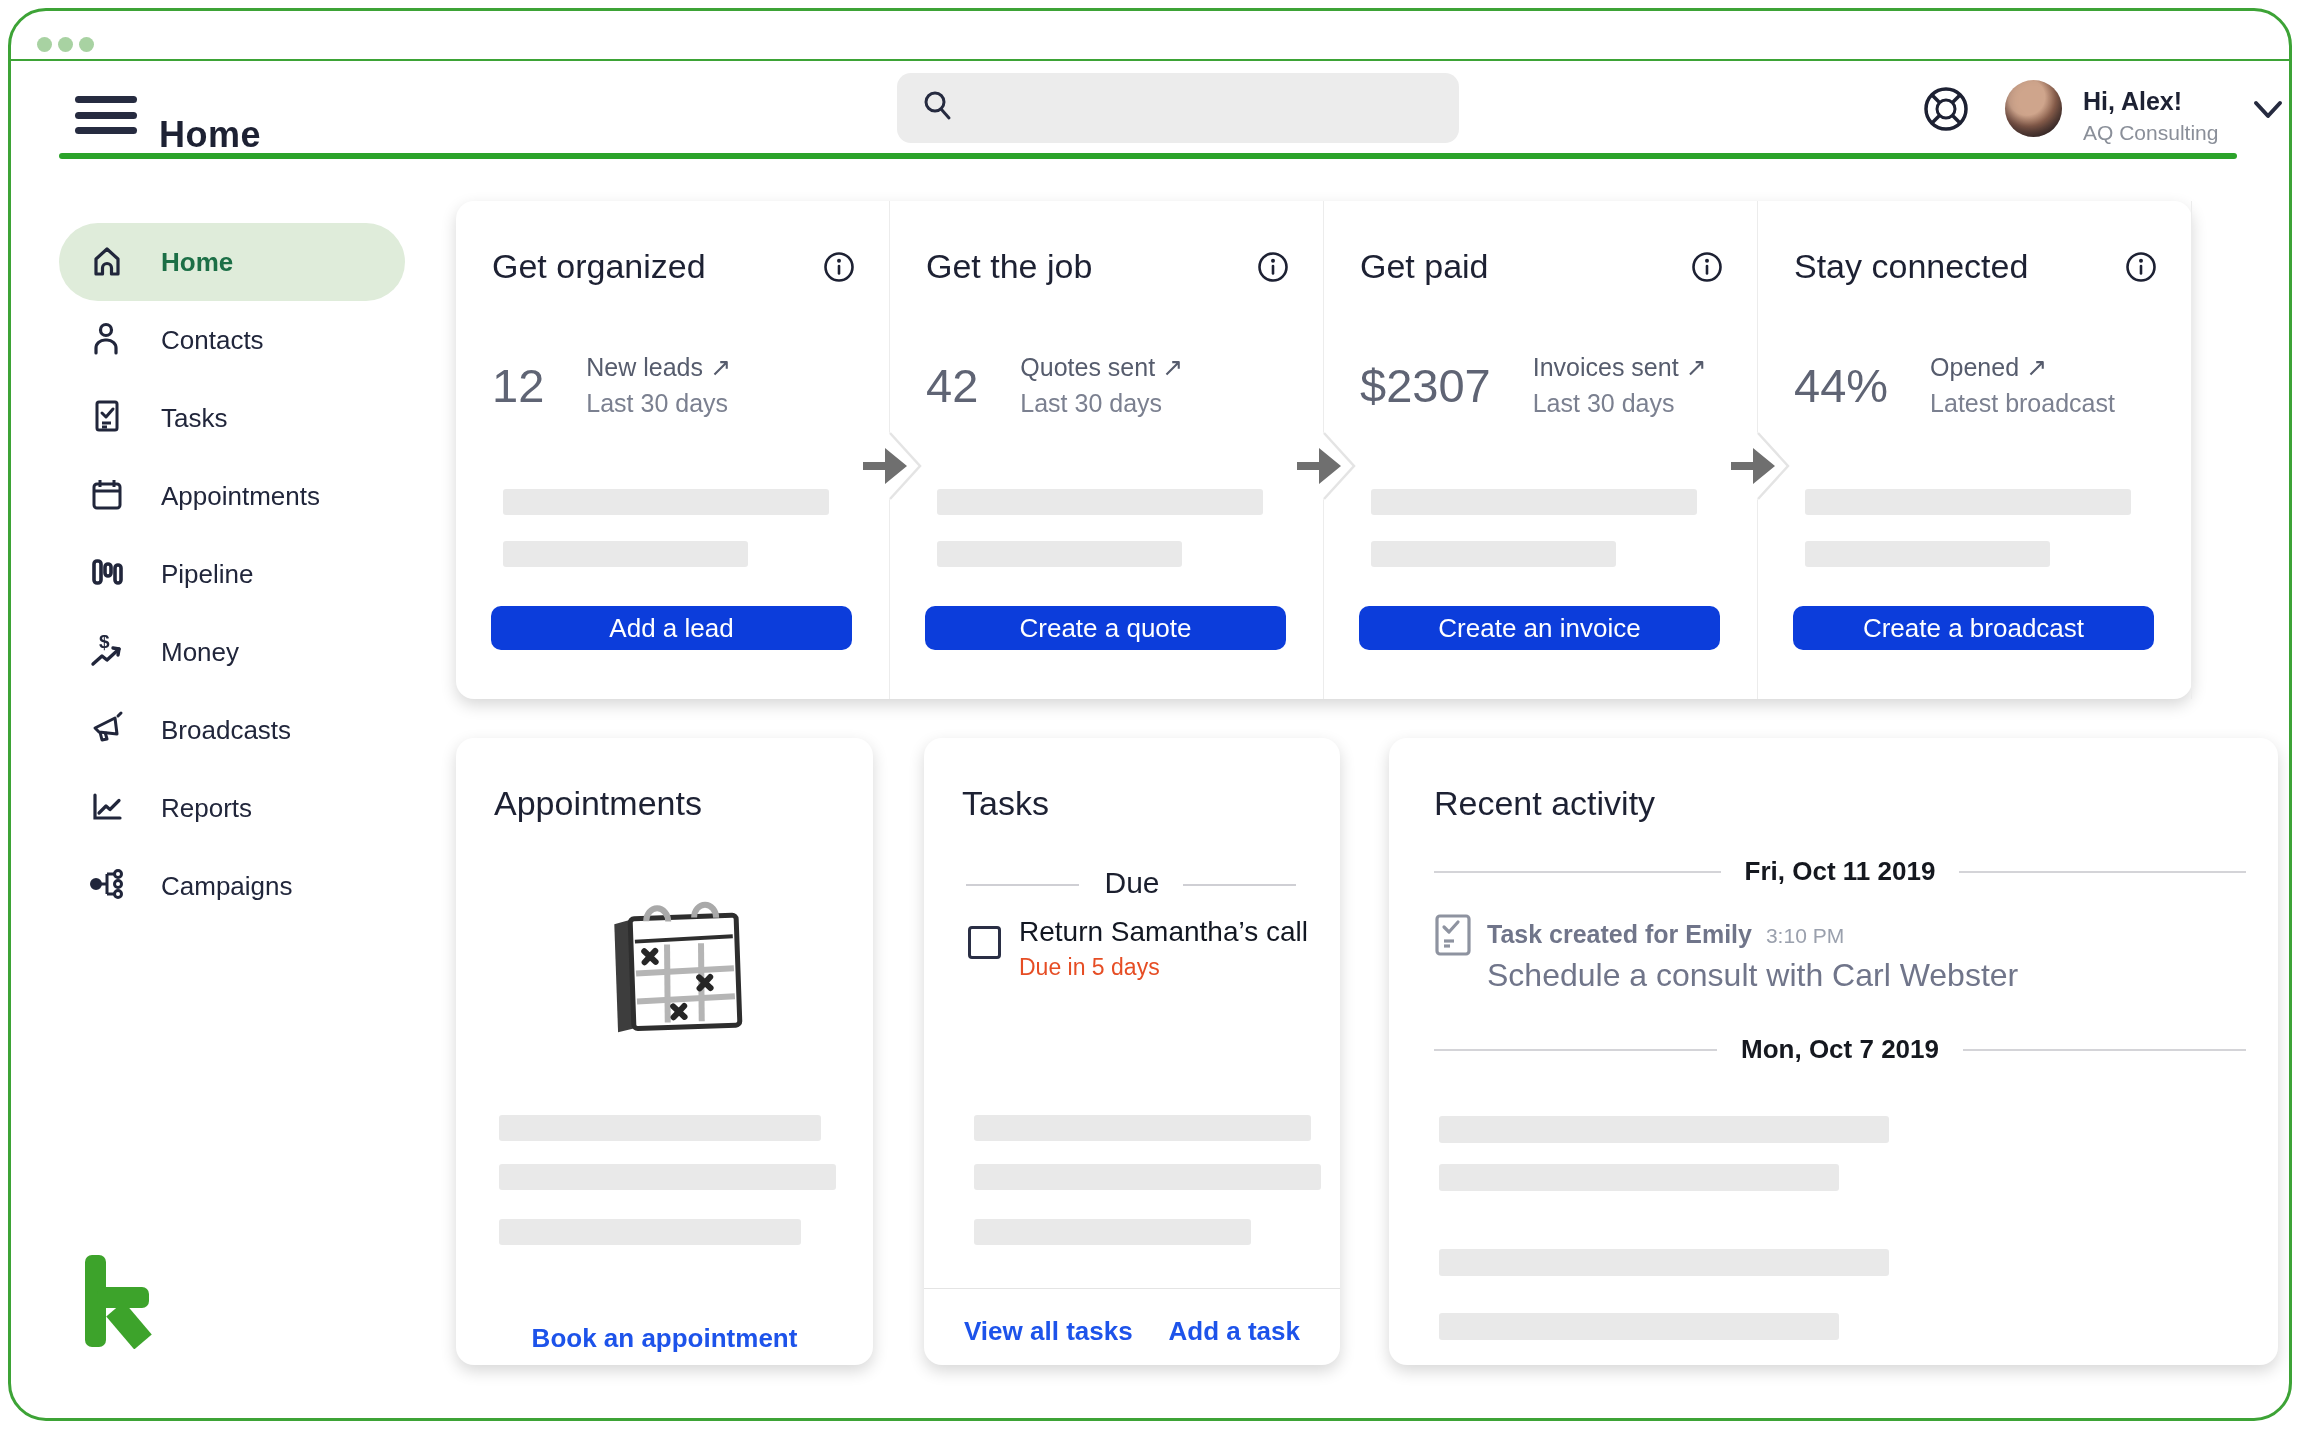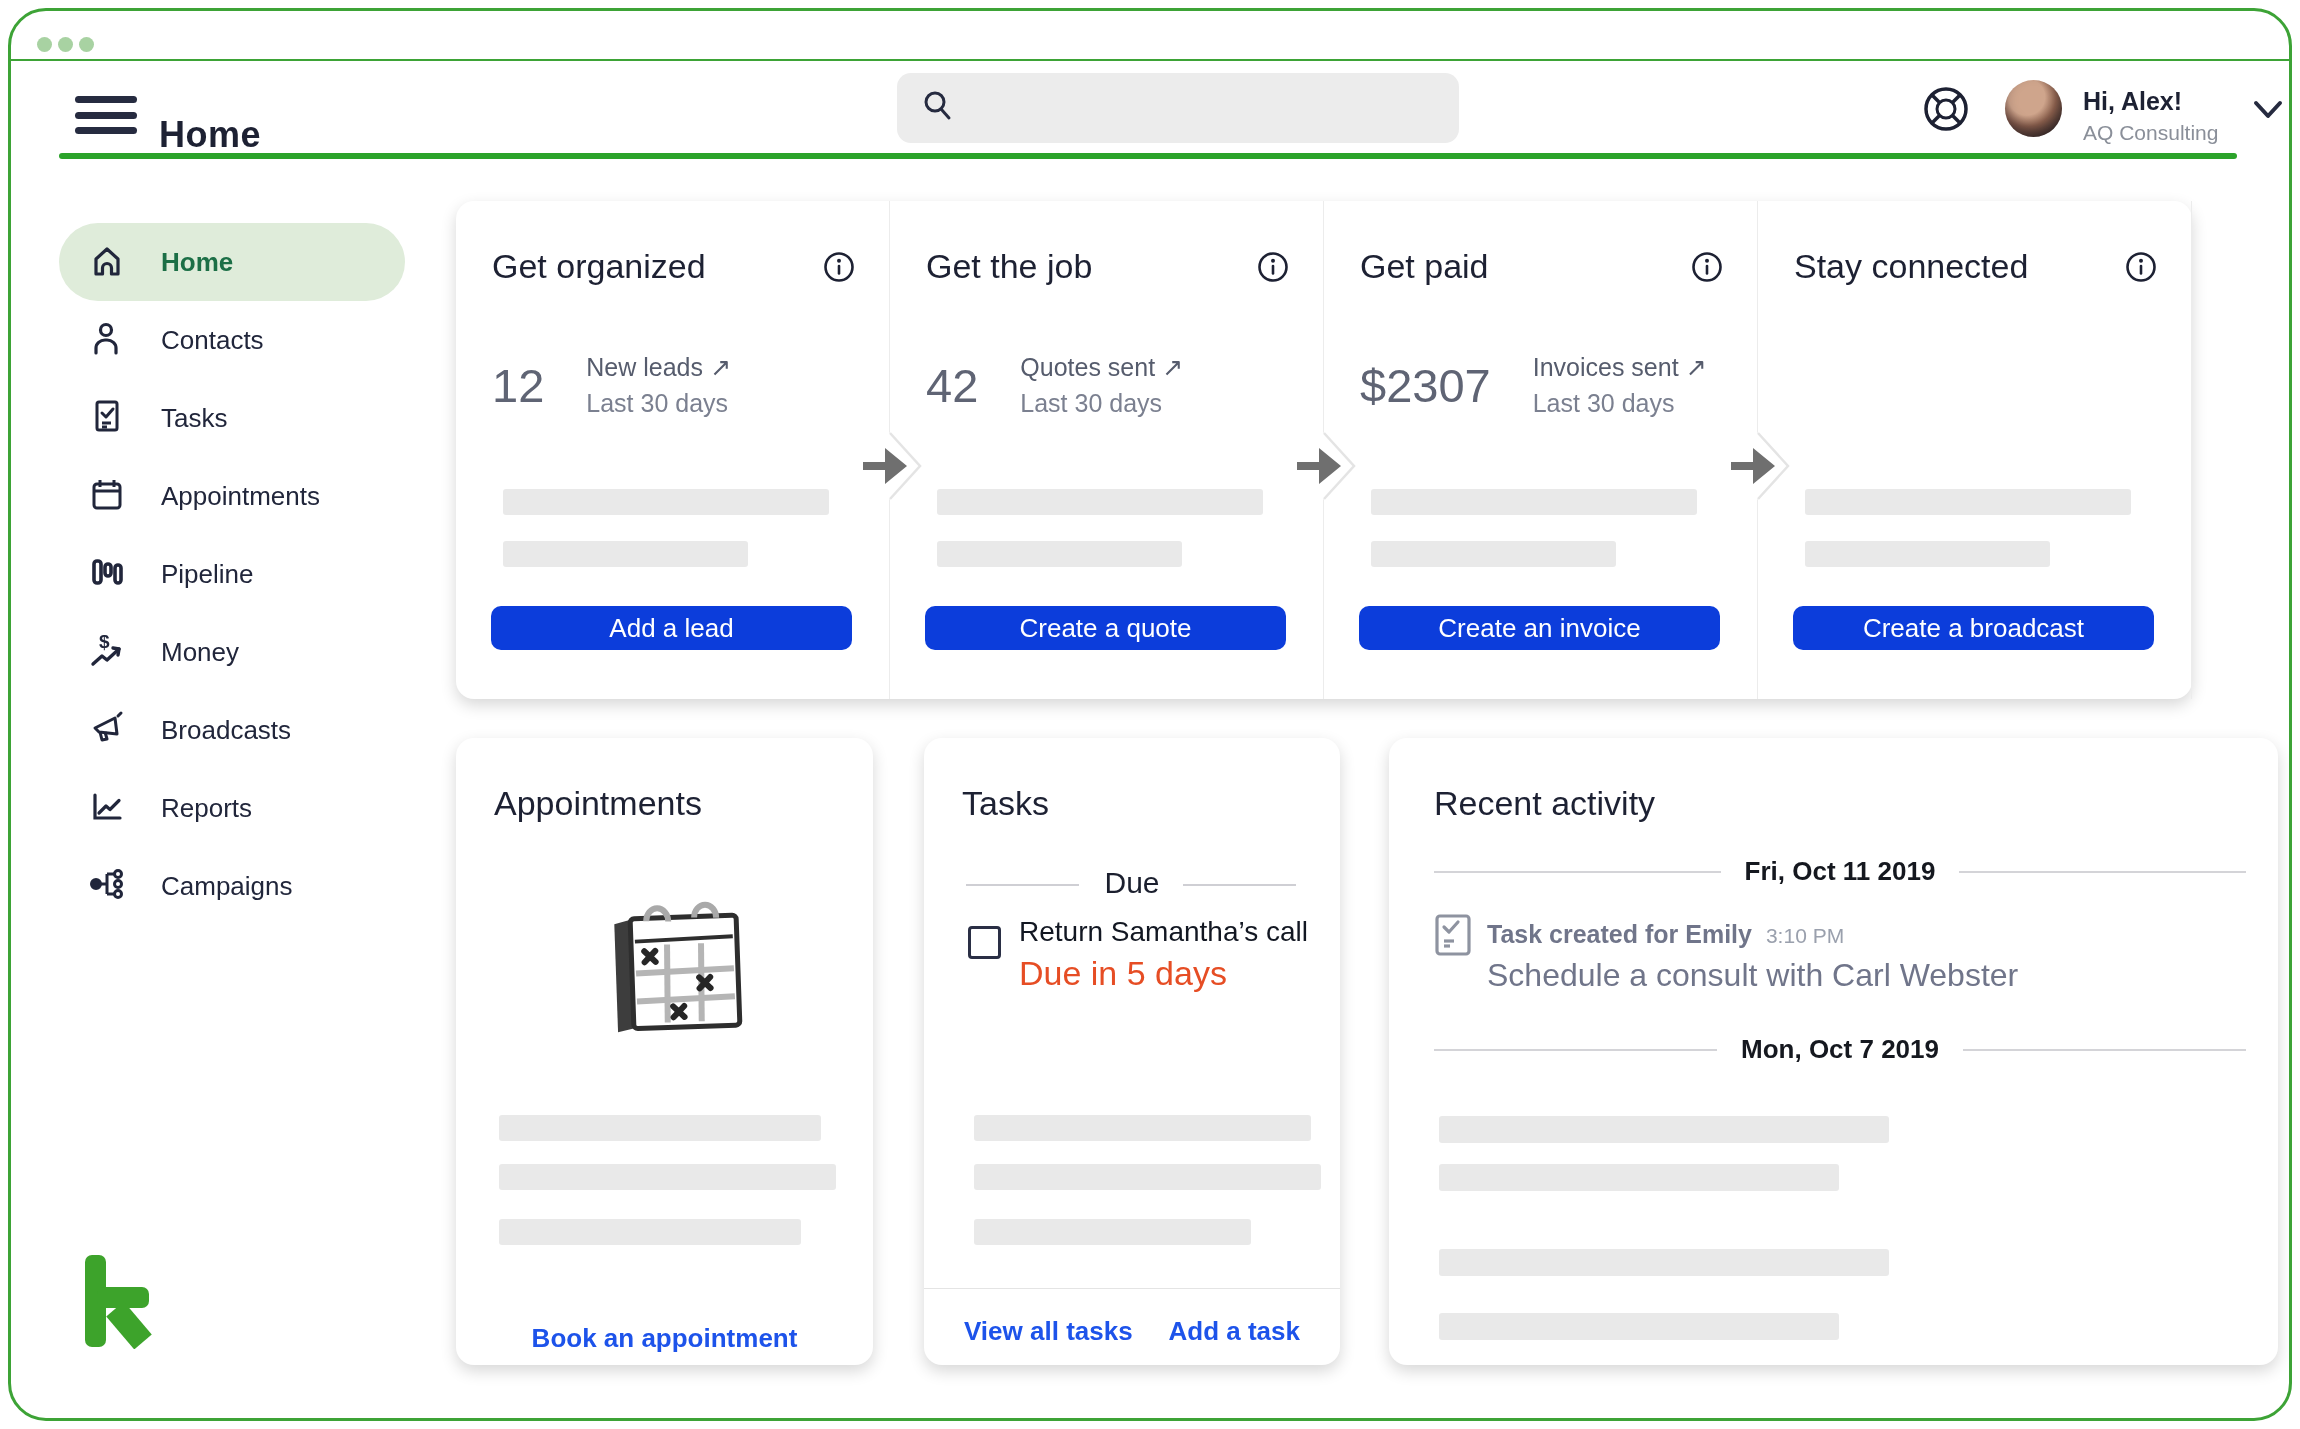--- a/index.html
+++ b/index.html
@@ -84,21 +84,21 @@
   .book-link{left:0;right:0;top:585px;text-align:center;}
 
   
   .tasksc{left:913px;top:727px;width:416px;height:627px;}
   .due-line{position:absolute;top:146px;height:0;border-top:2px solid #cfcfd4;}
   .dl-l{left:42px;width:113px;}
   .dl-r{left:259px;width:113px;}
   .due-text{position:absolute;left:0;width:100%;top:128px;text-align:center;font-size:30px;color:#1b1f2e;}
   .chk{position:absolute;left:44px;top:188px;width:33px;height:33px;border:3px solid #2a2f45;border-radius:4px;background:#fff;cursor:pointer;box-sizing:border-box;}
   .task-title{position:absolute;left:95px;top:178px;font-size:28px;color:#121722;}
-  .task-due{position:absolute;left:95px;top:216px;font-size:34px;color:var(--alert_orange);}
+  .task-due{position:absolute;left:95px;top:216px;font-size:23px;color:var(--alert_orange);}
   .task-assigned{position:absolute;left:95px;top:253px;width:300px;font-size:25px;line-height:35px;color:#121722;}
   .task-assigned .al{color:#989dab;}
   .tasksc .bar{left:50px;}
   .tasksc .t1{top:377px;width:337px;}
   .tasksc .t2{top:426px;width:347px;}
   .tasksc .t3{top:481px;width:277px;}
   .tfoot-line{position:absolute;left:0;right:0;top:550px;border-top:1px solid #e4e4e4;}
   .tlink-l{left:40px;top:578px;}
   .tlink-r{right:40px;top:578px;}
 
@@ -345,20 +345,27 @@
 
       <section class="pcard">
         <h2 class="pcard-title">Stay connected</h2>
         <button class="info">
           <svg width="32" height="32" viewBox="0 0 32 32" fill="none">
               <circle cx="16" cy="16" r="13.5" stroke="#1d2133" stroke-width="2.6"></circle>
               <circle cx="16" cy="9.8" r="2" fill="#1d2133"></circle>
               <rect x="14.7" y="13.8" width="2.6" height="10" rx="1.3" fill="#1d2133"></rect>
             </svg>
         </button>
+        <div class="stat">
+          <span class="stat-num">44%</span>
+          <span class="stat-label">
+            <a class="stat-link">Opened ↗</a>
+            <span class="stat-sub">Latest broadcast</span>
+          </span>
+        </div>
         <div class="bar b1"></div>
         <div class="bar b2"></div>
         <button class="pbtn">Create a broadcast</button>
       </section>
 
       <div class="sep" style="left:399px;">
         <svg width="70" height="90" viewBox="0 0 70 90">
             <polygon points="32,4 66,40 32,76 32,4" fill="#ffffff"></polygon>
             <polyline points="35,7 65,40 35,73" fill="none" stroke="#e4e4e4" stroke-width="2.5"></polyline>
             <path d="M8 36 h22 v-14 l22 18 l-22 18 v-14 h-22 z" fill="#6f6f6f"></path>

